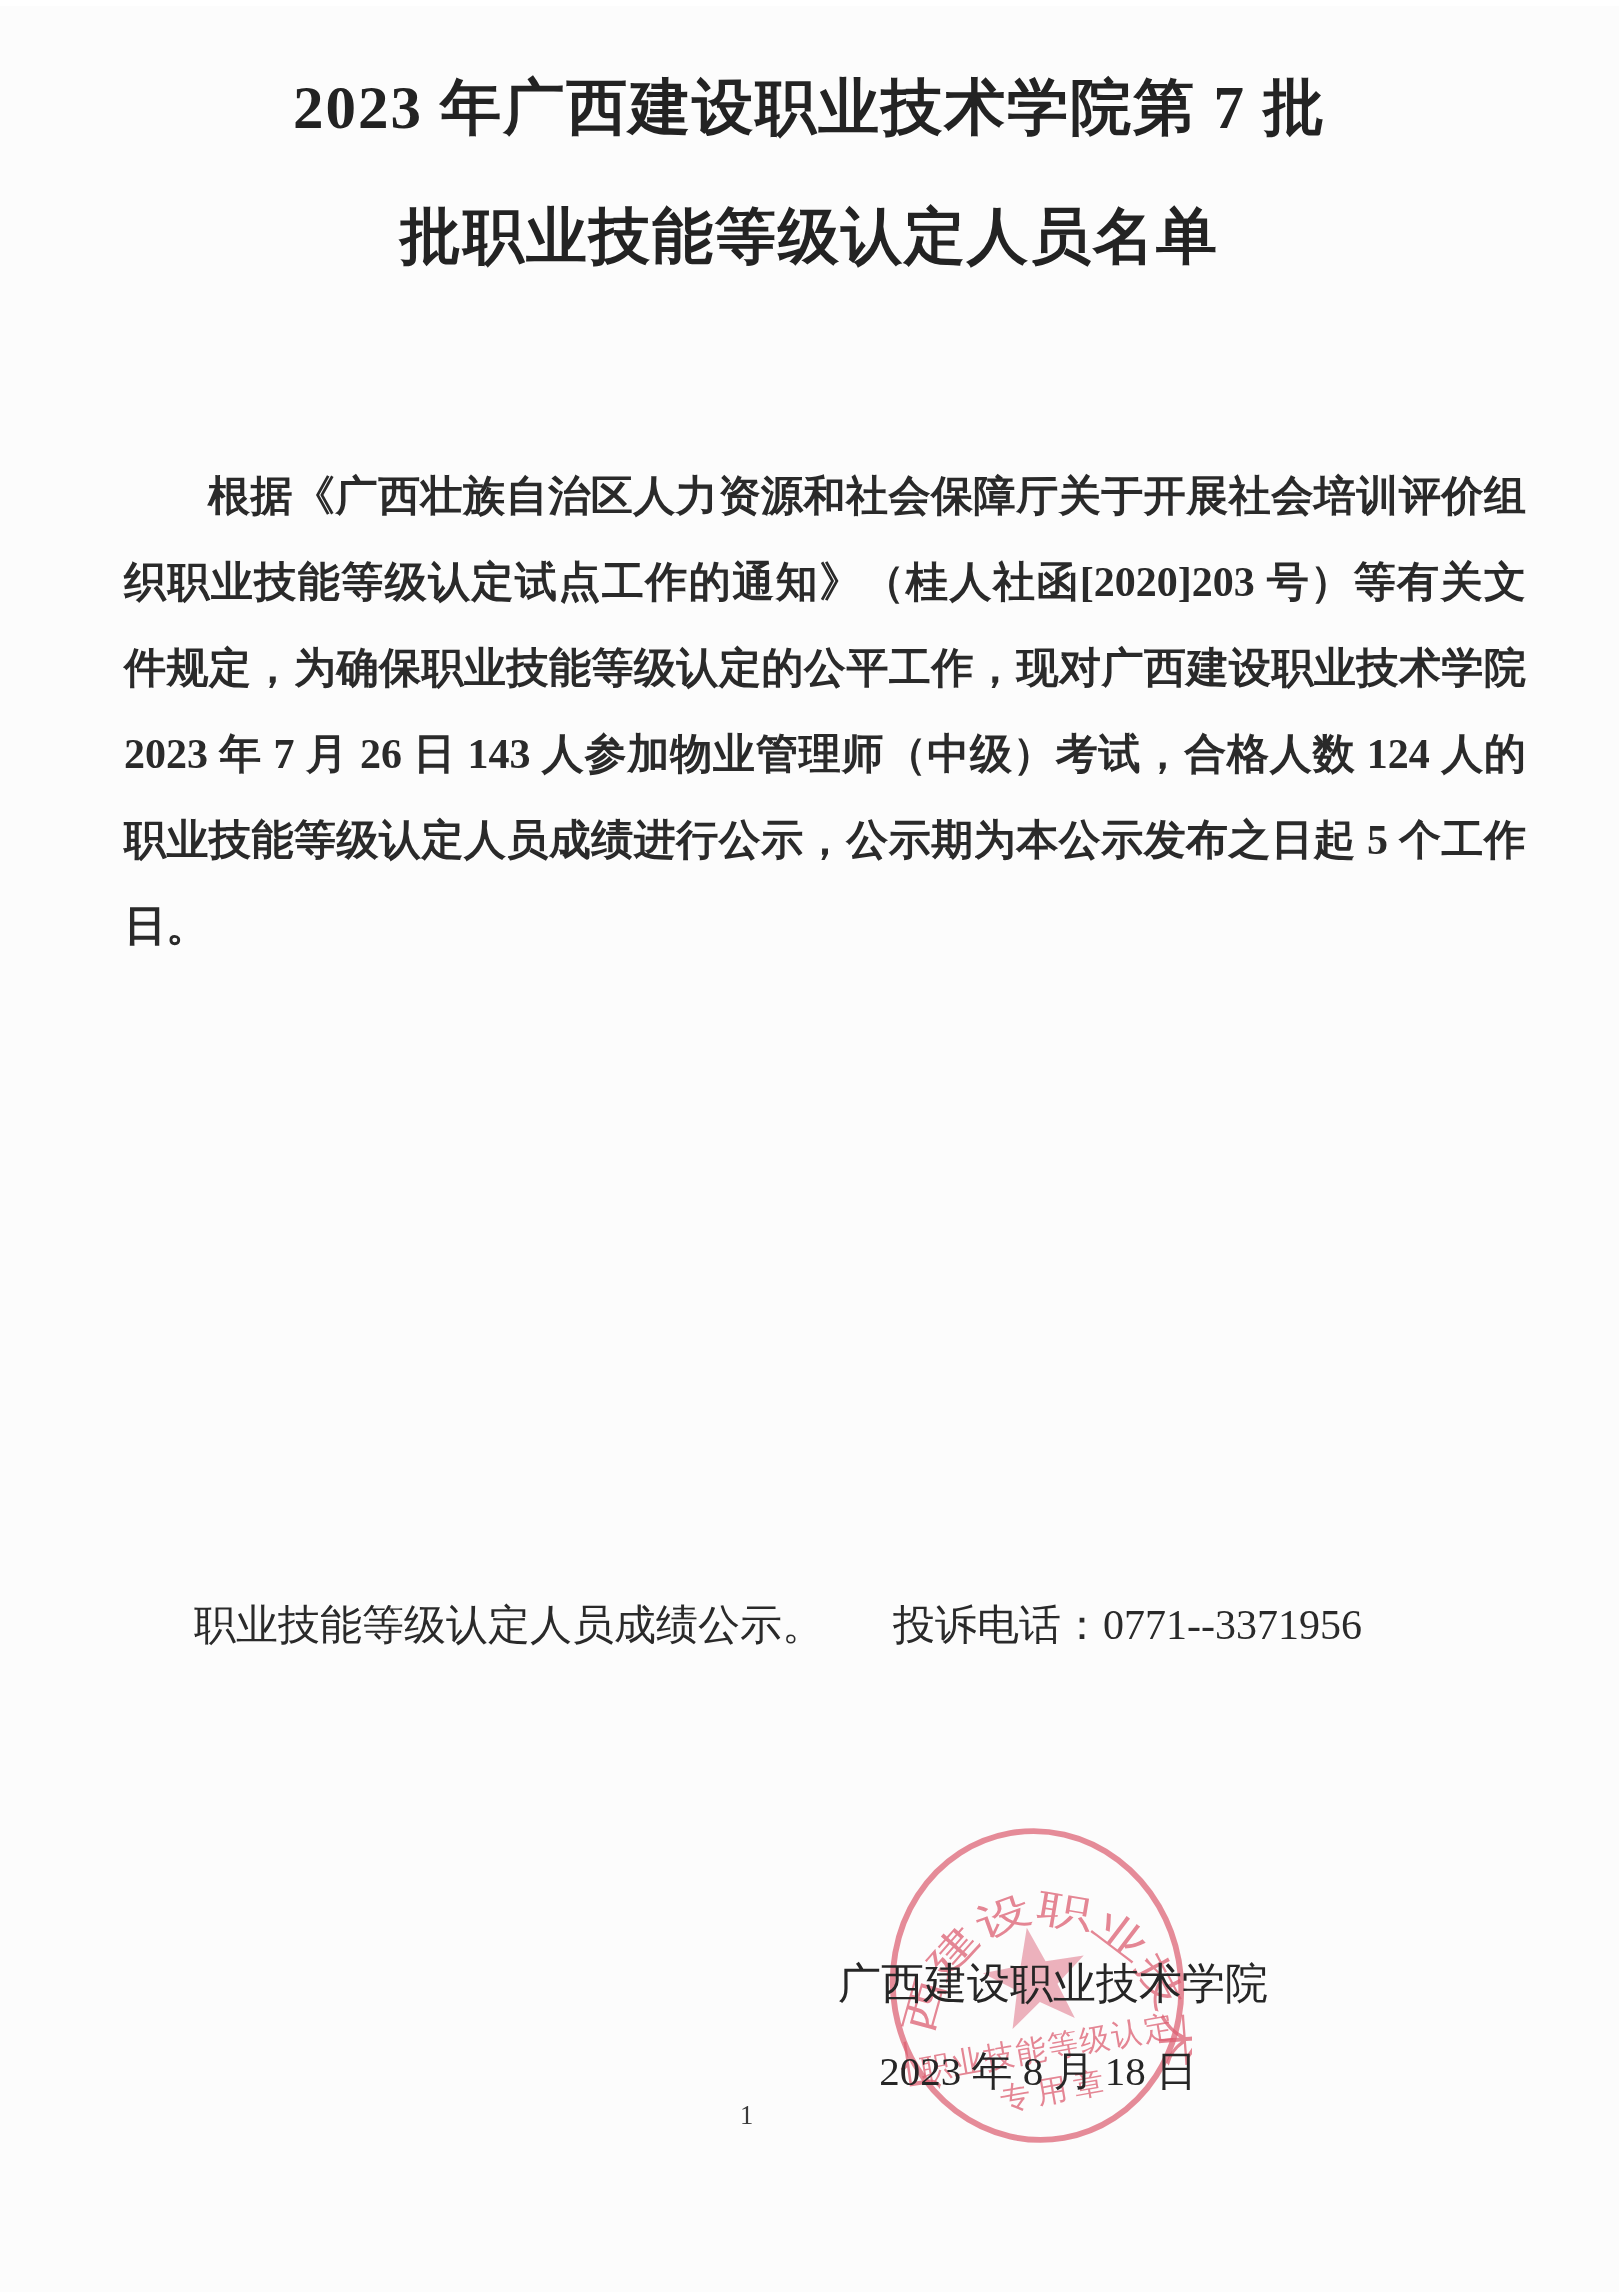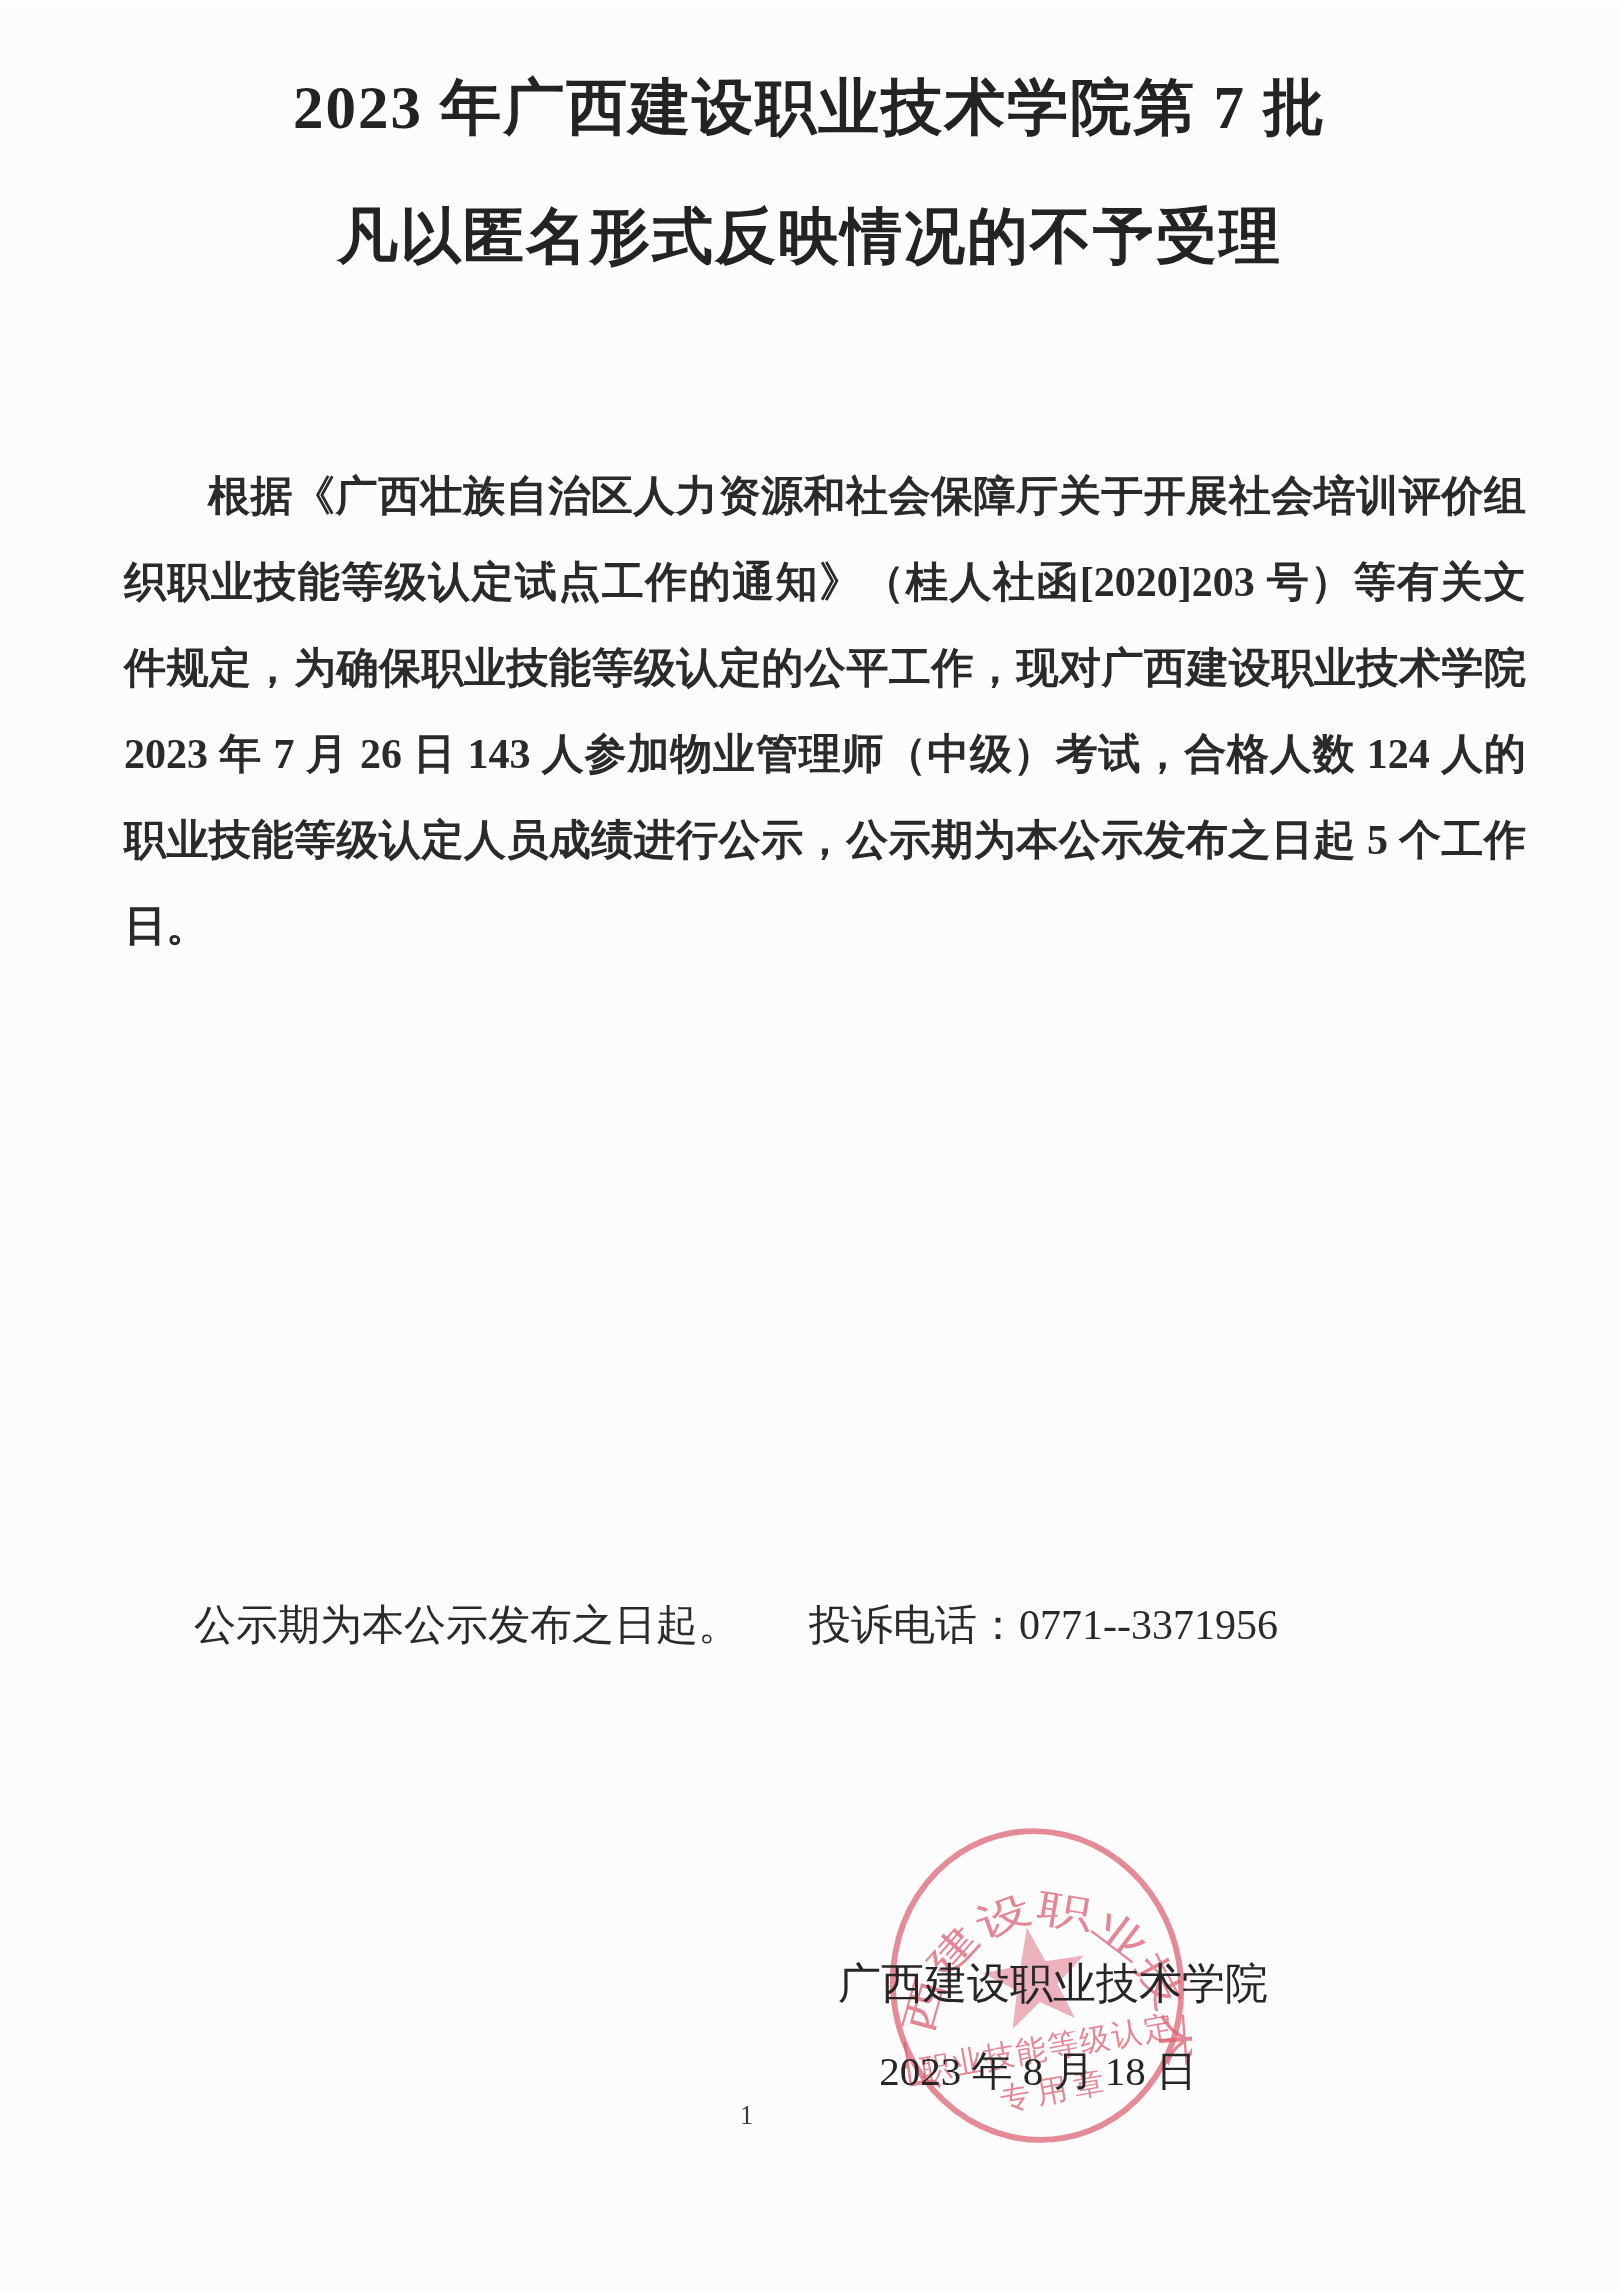--- a/index.html
+++ b/index.html
@@ -105,29 +105,29 @@
     color: #3a3a3a;
   }
 </style>
 </head>
 <body>
 
 <div class="page">
 
   <div class="doc-title">
     <span class="t-line">2023 年广西建设职业技术学院第 7 批</span>
-    <span class="t-line">凡以匿名形式反映情况的不予受理</span>
+    <span class="t-line">批职业技能等级认定人员名单</span>
   </div>
 
   <div class="body-text">
     <p>根据《广西壮族自治区人力资源和社会保障厅关于开展社会培训评价组织职业技能等级认定试点工作的通知》（桂人社函[2020]203 号）等有关文件规定，为确保职业技能等级认定的公平工作，现对广西建设职业技术学院 2023 年 7 月 26 日 143 人参加物业管理师（中级）考试，合格人数 124 人的职业技能等级认定人员成绩进行公示，公示期为本公示发布之日起 5 个工作日。</p>
   </div>
 
   <div class="legal-line">
-    <span class="lead">公示期为本公示发布之日起。</span><span class="phone">投诉电话：0771--3371956</span>
+    <span class="lead">职业技能等级认定人员成绩公示。</span><span class="phone">投诉电话：0771--3371956</span>
   </div>
 
 
   <div class="seal-wrap">
     <svg viewBox="0 0 316 336" width="310" height="329">
       <g transform="rotate(-10 158 168)">
         <ellipse cx="158" cy="168" rx="147" ry="158" fill="none" stroke-width="6" opacity="0.72" stroke="#dd5f72"></ellipse>
         <path id="sealArc" d="M 42 256 A 118 128 0 1 1 274 256" fill="none"></path>
         <text font-size="40" opacity="0.75" fill="#dd5f72">
           <textPath href="#sealArc" startOffset="0" textLength="565" lengthAdjust="spacingAndGlyphs">广西建设职业技术学院</textPath>

